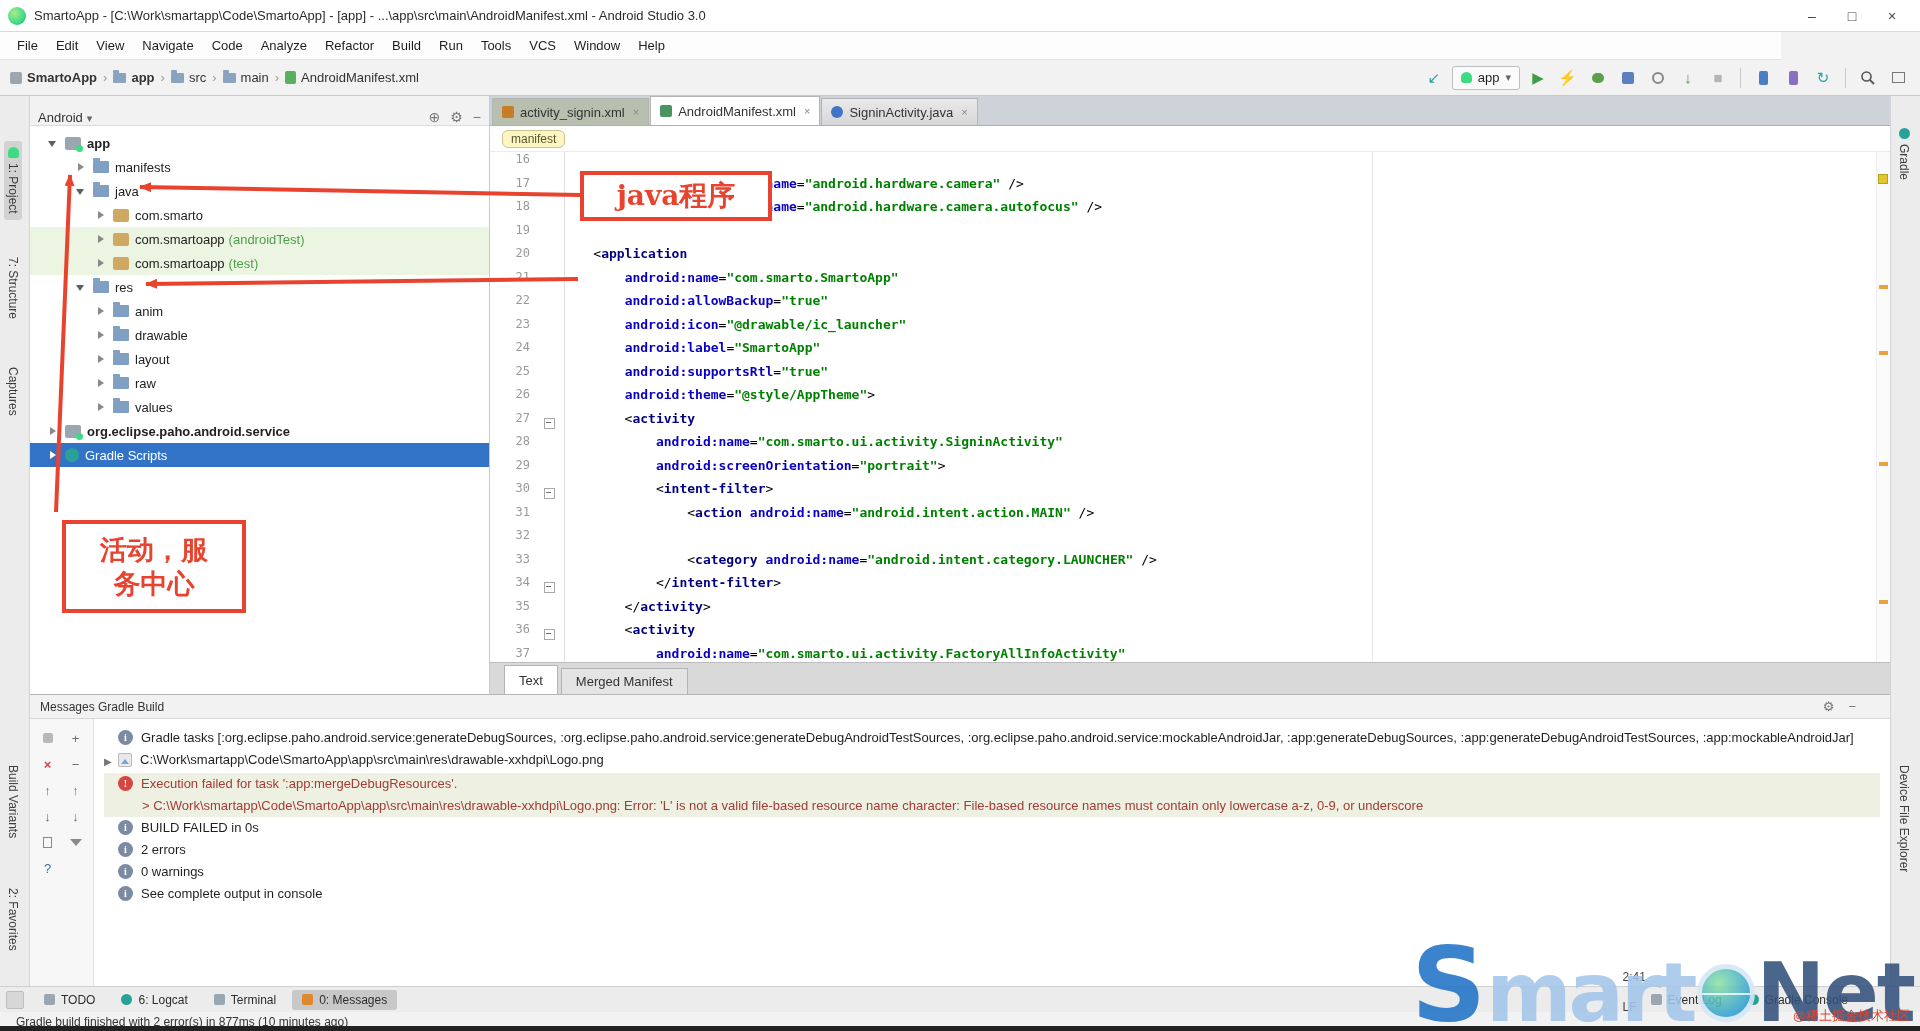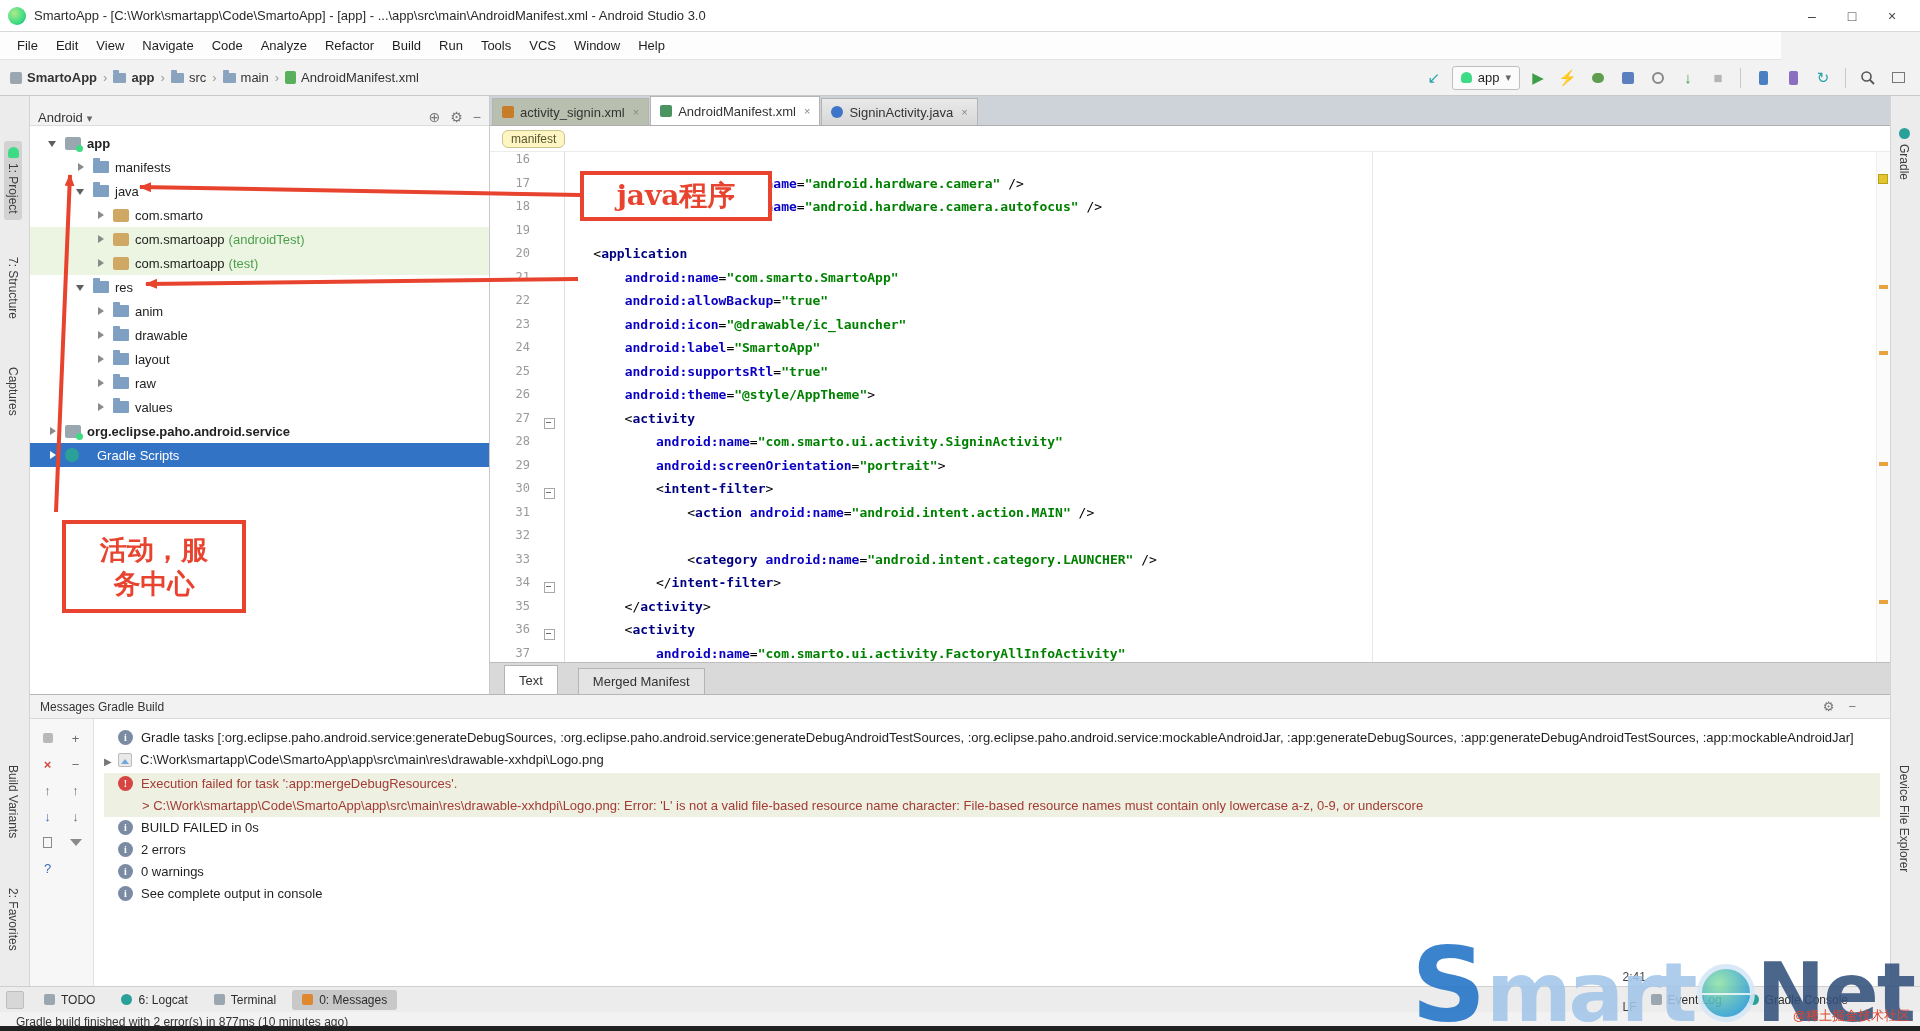--- a/index.html
+++ b/index.html
@@ -53,21 +53,21 @@
   .phead-caret { color:#666; font-size:11px; margin-right:10px; }
   .phead-icons { margin-left:auto; display:flex; gap:10px; color:#777; font-size:14px; }
   .ptree { padding-top:5px; }
   .trow { height:24px; display:flex; align-items:center; font-size:13px; color:#222; white-space:nowrap; }
   .trow.lvl0 { padding-left:16px; }
   .trow.lvl1 { padding-left:44px; }
   .trow.lvl2 { padding-left:64px; }
   .trow.bld .tlabel { font-weight:bold; }
   .trow.grn { background:#ecf5e2; }
   .trow.sel { background:#3273c5; color:#fff; }
-  .trow.sel .tlabel { color:#fff;margin-left:12px; }
+  .trow.sel .tlabel { color:#fff; }
   .tw { width:14px; height:14px; margin-right:3px; position:relative; flex:0 0 auto; }
   .tw.col::before { content:""; position:absolute; left:4px; top:3px; border-left:6px solid #8a8a8a; border-top:4px solid transparent; border-bottom:4px solid transparent; }
   .tw.exp::before { content:""; position:absolute; left:2px; top:5px; border-top:6px solid #5f5f5f; border-left:4px solid transparent; border-right:4px solid transparent; }
   .trow.sel .tw.col::before { border-left-color:#fff; }
   .ticon { width:16px; height:12px; margin:0 6px 0 2px; flex:0 0 auto; position:relative; }
   .ticon.folder { background:#7fa0c2; border-radius:1px; }
   .ticon.folder::before { content:""; position:absolute; left:0; top:-3px; width:7px; height:3px; background:#7fa0c2; border-radius:1px 1px 0 0; }
   .ticon.pkg { background:#cfa963; border-radius:2px; height:13px; }
   .ticon.mod { background:#9aa7b0; border-radius:2px; height:13px; }
   .ticon.mod::after { content:""; position:absolute; right:-2px; bottom:-2px; width:7px; height:7px; border-radius:50%; background:#3ddc84; }
@@ -96,21 +96,21 @@
   .src { white-space:pre; font:13px "DejaVu Sans Mono",monospace; color:#000; }
   .c-tag { color:#000080; font-weight:bold; }
   .c-attr { color:#0a00c4; font-weight:bold; }
   .c-str { color:#008000; font-weight:bold; }
   .gutter-sep { position:absolute; left:74px; top:56px; bottom:32px; width:1px; background:#e0e0e0; }
   .margin-guide { position:absolute; left:882px; top:56px; bottom:32px; width:1px; background:#e6e6e6; }
   .scrollcol { position:absolute; right:0; width:14px; top:56px; bottom:32px; background:#fbfbfb; border-left:1px solid #eee; }
   .smark { position:absolute; right:2px; width:9px; height:4px; background:#e8a33d; }
   .ssquare { position:absolute; right:2px; width:10px; height:10px; background:#e3c52e; border:1px solid #b7a31a; }
   .btabs { position:absolute; left:0; right:0; bottom:0; height:32px; background:#d9d9d9; border-top:1px solid #bdbdbd; display:flex; align-items:flex-end; padding-left:14px; }
-  .btab { height:26px; display:flex; align-items:center; padding:0 14px; font-size:13px; border:1px solid #b4b4b4; border-bottom:none; background:#e4e4e4; color:#333; margin-right:20px; }
+  .btab { height:26px; display:flex; align-items:center; padding:0 14px; font-size:13px; border:1px solid #b4b4b4; border-bottom:none; background:#e4e4e4; color:#333; margin-right:3px; }
   .btab.active { background:#fff; height:29px; }
 
   
   #messages { position:absolute; left:30px; top:694px; width:1860px; height:292px; background:#fff; border-top:1px solid #b6b6b6; }
   .mhead { height:24px; background:#f2f2f2; border-bottom:1px solid #d9d9d9; display:flex; align-items:center; padding:0 10px; font-size:12px; color:#333; }
   .mhead-icons { margin-left:auto; display:flex; gap:14px; color:#777; font-size:13px; padding-right:24px; }
   .mtools { position:absolute; left:0; top:24px; bottom:0; width:64px; background:#f7f7f7; border-right:1px solid #e2e2e2; display:grid; grid-template-columns:28px 28px; grid-auto-rows:26px; justify-content:center; padding-top:6px; }
   .mt-ic { display:flex; align-items:center; justify-content:center; font-size:13px; color:#6b6b6b; border-radius:3px; }
   .mt-ic.red { color:#d64541; font-weight:bold; }
   .mt-ic.blue { color:#3b6fb5; }

